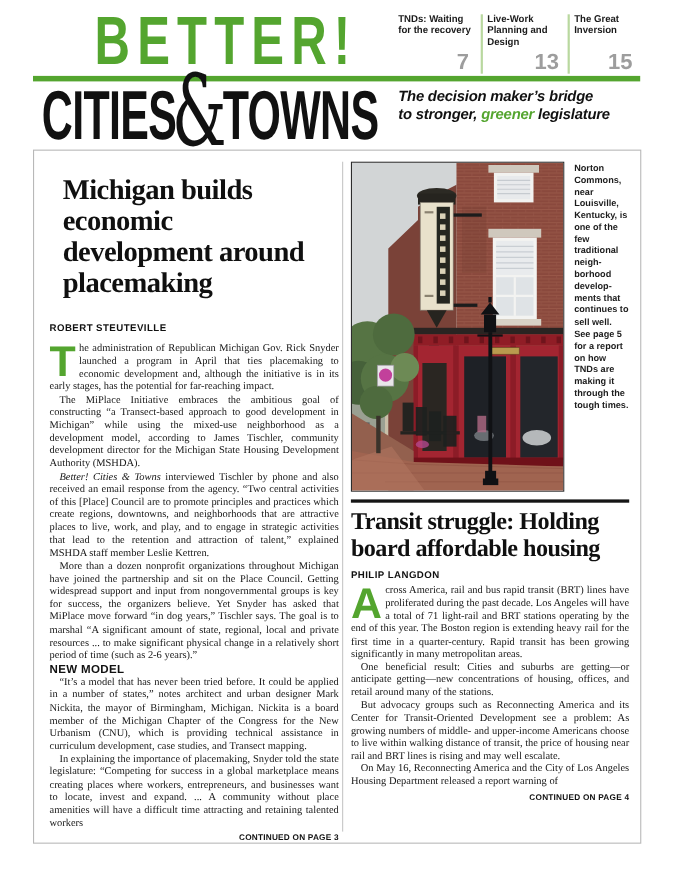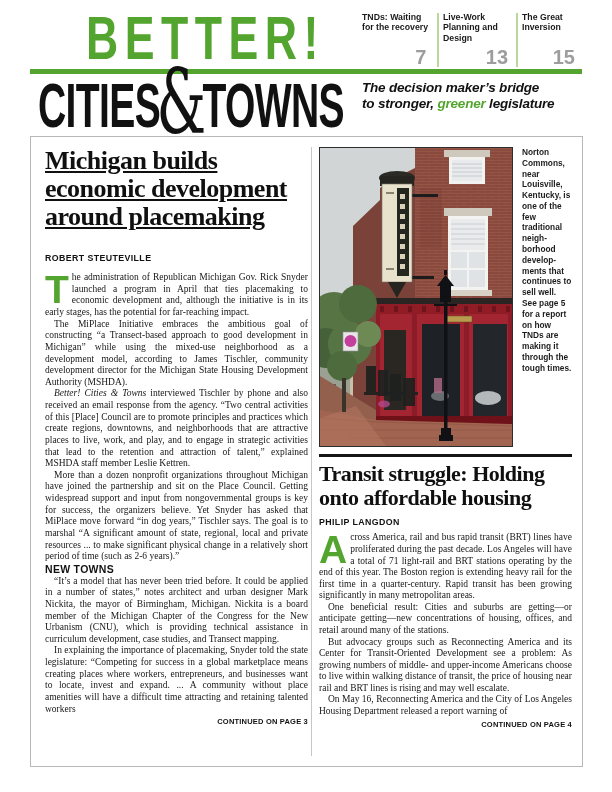--- a/index.html
+++ b/index.html
@@ -33,21 +33,21 @@
                 justify-content:space-between;font-family:"Liberation Sans",sans-serif;
                 font-weight:bold;font-size:7.6px;letter-spacing:0.2px;color:#111;white-space:nowrap;}
 
   
   .content-box{position:absolute;left:30px;top:136px;width:551px;height:629px;
                border:1px solid #b8b8b8;overflow:hidden;background:#fff;}
   .vrule{position:absolute;left:280px;top:10px;height:609px;width:1px;background:#c6c6c6;}
 
   
   .colL{position:absolute;left:14px;top:10px;width:263px;}
-  .colL h1{margin:0;font-size:26px;line-height:1.08;font-weight:bold;letter-spacing:-0.5px;color:#101010;text-decoration:underline;}
+  .colL h1{margin:12px;font-size:26px;line-height:1.08;font-weight:bold;letter-spacing:-0.5px;color:#101010;}
   .byline{margin-top:22px;font-family:"Liberation Sans",sans-serif;font-weight:bold;
           font-size:8.8px;letter-spacing:0.4px;color:#111;}
   .bodytext{margin-top:9px;font-size:9.5px;line-height:1.225;text-align:justify;color:#161616;}
   .bodytext p{margin:0;}
   .bodytext p.ind{text-indent:9px;}
   .dropcap{float:left;font-family:"Liberation Sans",sans-serif;font-weight:bold;
            font-size:39px;line-height:0.78;padding:3px 3px 0 0;}
   .subhead{margin:7px 0 3px 0;font-family:"Liberation Sans",sans-serif;font-weight:bold;
            font-size:10.5px;letter-spacing:0.3px;color:#111;text-align:left;text-indent:0;}
   .continued{margin-top:2px;text-align:right;font-family:"Liberation Sans",sans-serif;
@@ -111,21 +111,21 @@
     <div class="vrule"></div>
 
     <div class="colL">
       <h1>Michigan builds economic development around placemaking</h1>
       <div class="byline">ROBERT STEUTEVILLE</div>
       <div class="bodytext">
         <p><span class="dropcap" style="color:#54a52f;">T</span><span>he administration of Republican Michigan Gov. Rick Snyder launched a program in April that ties placemaking to economic development and, although the initiative is in its early stages, has the potential for far-reaching impact.</span></p>
         <p class="ind">The MiPlace Initiative embraces the ambitious goal of constructing “a Transect-based approach to good development in Michigan” while using the mixed-use neighborhood as a development model, according to James Tischler, community development director for the Michigan State Housing Development Authority (MSHDA).</p>
         <p class="ind"><span class="ital">Better! Cities &amp; Towns</span><span> interviewed Tischler by phone and also received an email response from the agency. “Two central activities of this [Place] Council are to promote principles and practices which create regions, downtowns, and neighborhoods that are attractive places to live, work, and play, and to engage in strategic activities that lead to the retention and attraction of talent,” explained MSHDA staff member Leslie Kettren.</span></p>
         <p class="ind">More than a dozen nonprofit organizations throughout Michigan have joined the partnership and sit on the Place Council. Getting widespread support and input from nongovernmental groups is key for success, the organizers believe. Yet Snyder has asked that MiPlace move forward “in dog years,” Tischler says. The goal is to marshal “A significant amount of state, regional, local and private resources ... to make significant physical change in a relatively short period of time (such as 2-6 years).”</p>
-        <p class="subhead">NEW TOWNS</p>
+        <p class="subhead">NEW MODEL</p>
         <p class="ind">“It’s a model that has never been tried before. It could be applied in a number of states,” notes architect and urban designer Mark Nickita, the mayor of Birmingham, Michigan. Nickita is a board member of the Michigan Chapter of the Congress for the New Urbanism (CNU), which is providing technical assistance in curriculum development, case studies, and Transect mapping.</p>
         <p class="ind">In explaining the importance of placemaking, Snyder told the state legislature: “Competing for success in a global marketplace means creating places where workers, entrepreneurs, and businesses want to locate, invest and expand. ... A community without place amenities will have a difficult time attracting and retaining talented workers</p>
         <div class="continued">CONTINUED ON PAGE 3</div>
       </div>
     </div>
 
     <div class="colR">
       <div class="photo-row">
         <div class="photo-frame">
           <svg width="192" height="298" viewBox="0 0 192 298" preserveAspectRatio="none">
@@ -247,21 +247,21 @@
               <rect x="121" y="280" width="10" height="8"></rect>
               <rect x="119" y="287" width="14" height="6"></rect>
             </g>
           </svg>
         </div>
         <div class="caption">Norton Commons, near Louisville, Kentucky, is one of the few traditional neigh­borhood develop­ments that continues to sell well. See page 5 for a report on how TNDs are making it through the tough times.</div>
       </div>
 
       <div class="divider"></div>
 
-      <h2>Transit struggle: Holding onto affordable housing</h2>
+      <h2>Transit struggle: Holding board affordable housing</h2>
       <div class="byline">PHILIP LANGDON</div>
       <div class="bodytext">
         <p><span class="dropcap" style="color:#54a52f;">A</span><span>cross America, rail and bus rapid transit (BRT) lines have proliferated during the past decade. Los Angeles will have a total of 71 light-rail and BRT stations operating by the end of this year. The Boston region is extending heavy rail for the first time in a quarter-century. Rapid transit has been growing significantly in many metropolitan areas.</span></p>
         <p class="ind">One beneficial result: Cities and suburbs are getting—or anticipate getting—new concentrations of housing, offices, and retail around many of the stations.</p>
         <p class="ind">But advocacy groups such as Reconnecting America and its Center for Transit-Oriented Development see a problem: As growing numbers of middle- and upper-income Americans choose to live within walking distance of transit, the price of housing near rail and BRT lines is rising and may well escalate.</p>
         <p class="ind">On May 16, Reconnecting America and the City of Los Angeles Housing Department released a report warning of</p>
         <div class="continued">CONTINUED ON PAGE 4</div>
       </div>
     </div>
   </div>

